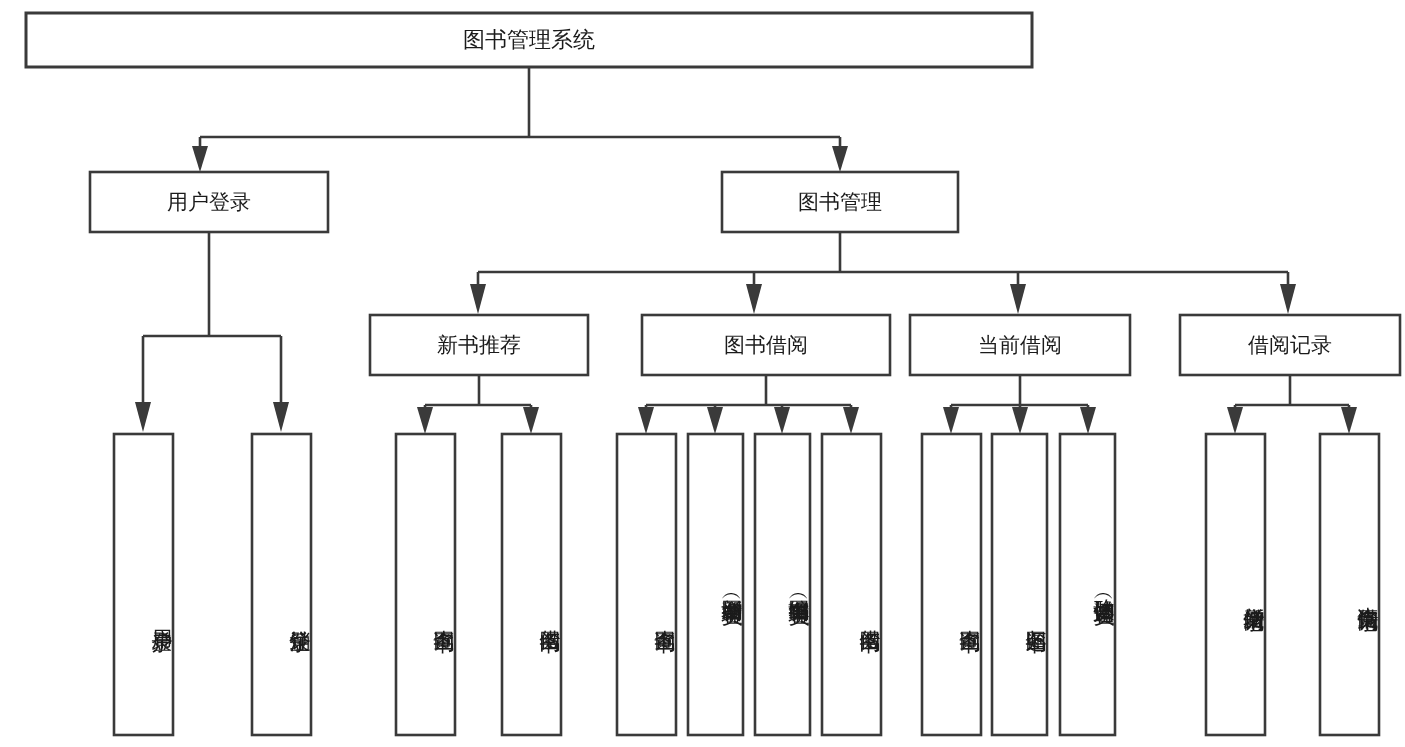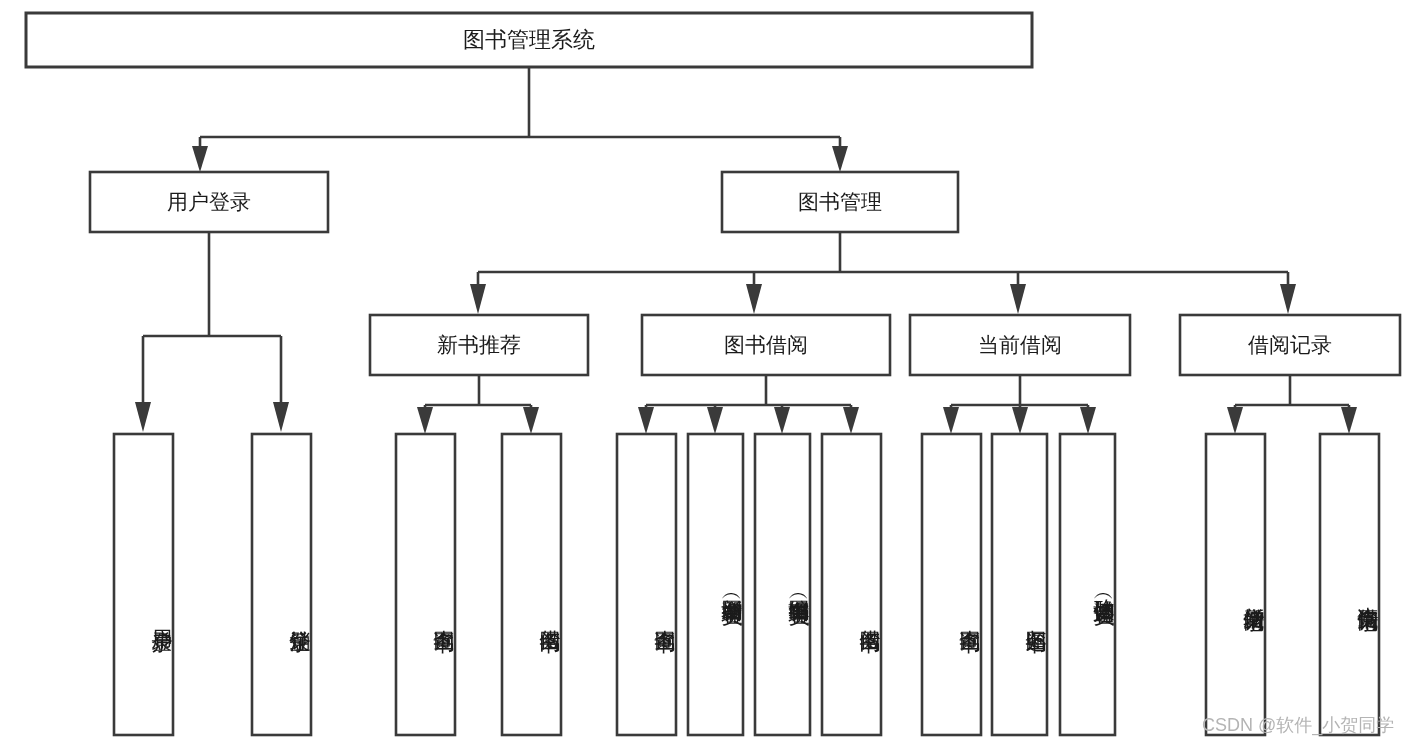--- a/index.html
+++ b/index.html
@@ -218,15 +218,14 @@
   <div class="vlabel" style="left:745px; top:440px; width:55px; height:292px;">编辑图书（管理员）</div>
   <div class="vlabel" style="left:812px; top:500px; width:59px; height:230px;">借阅图书</div>
 
   <div class="vlabel" style="left:912px; top:500px; width:59px; height:230px;">查询图书</div>
   <div class="vlabel" style="left:982px; top:500px; width:55px; height:230px;">归还图书</div>
   <div class="vlabel" style="left:1050px; top:440px; width:55px; height:292px;">确认归还（管理员）</div>
 
   <div class="vlabel" style="left:1196px; top:455px; width:59px; height:275px;">新增借阅记录</div>
   <div class="vlabel" style="left:1310px; top:455px; width:59px; height:275px;">查询借阅记录</div>
 
-  <div class="watermark">CSDN @软件_小贺同学</div>
 
 </div>
 
 </body></html>

